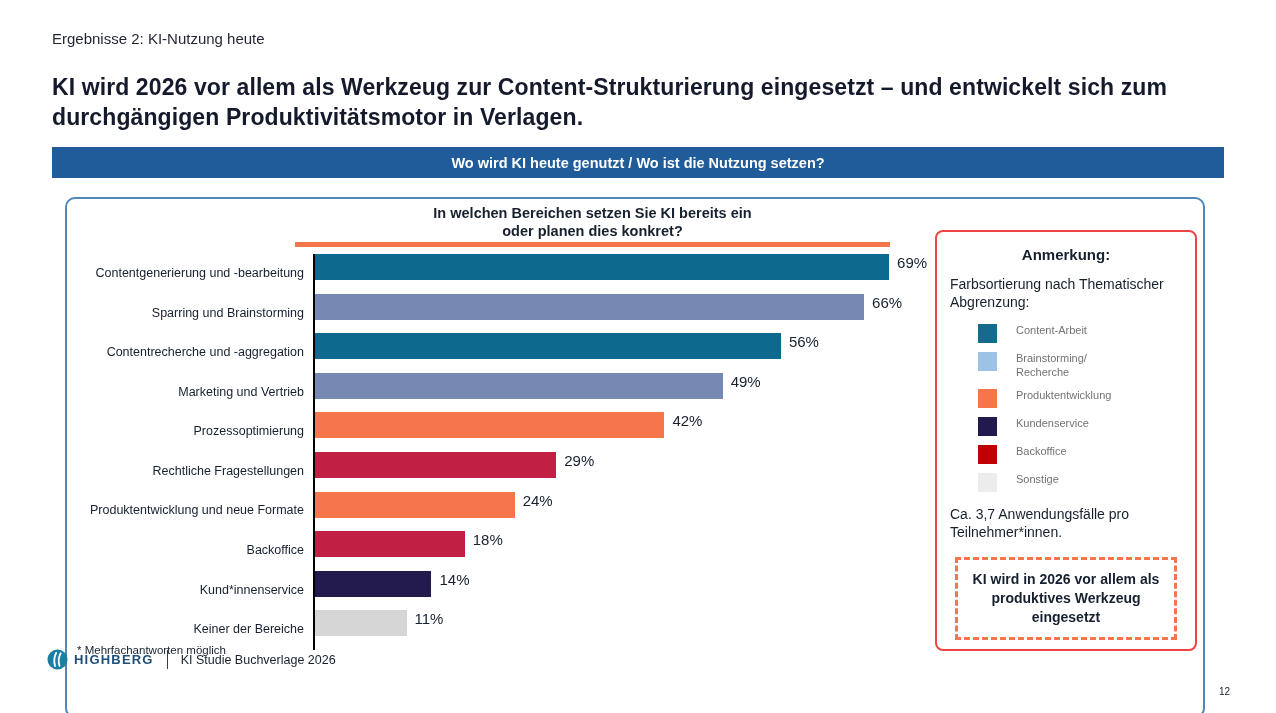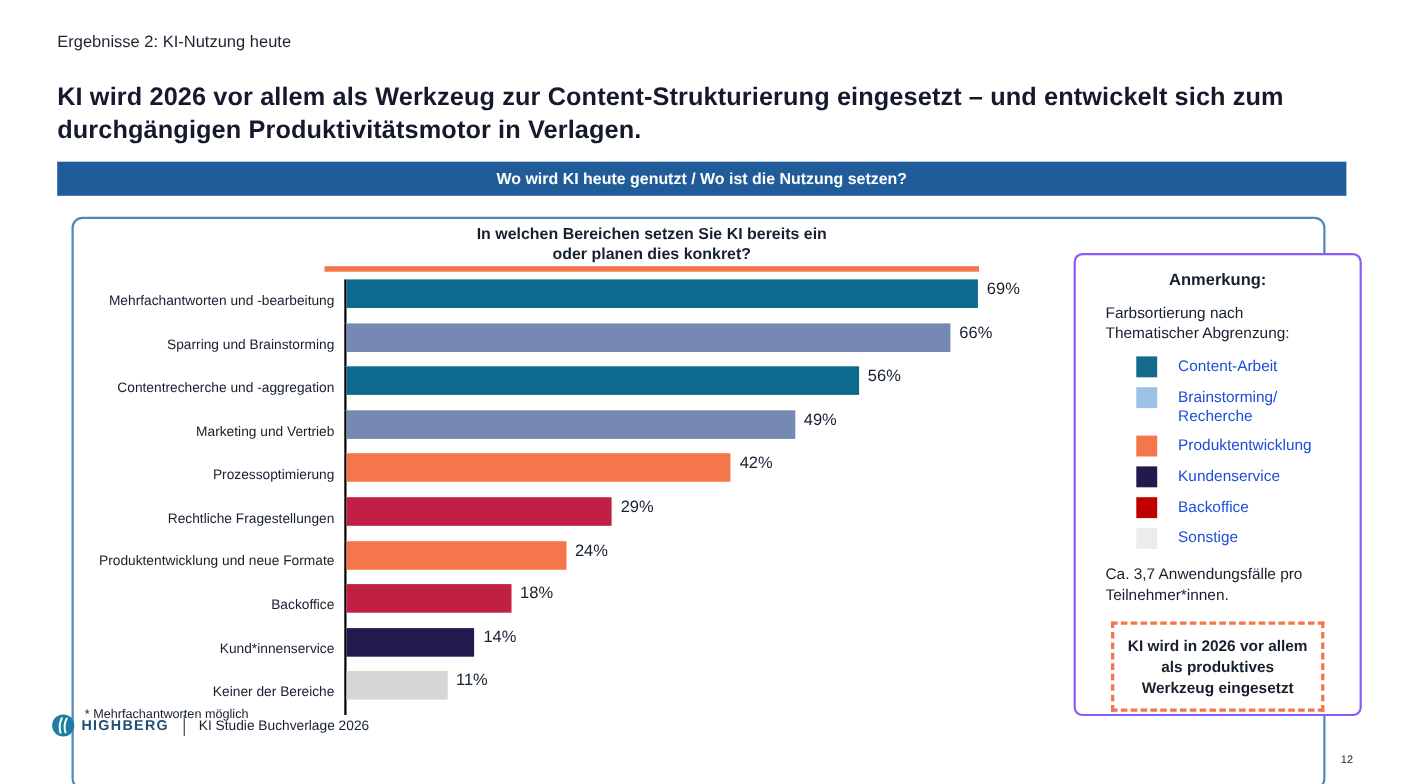--- a/index.html
+++ b/index.html
@@ -34,29 +34,29 @@
   }
   .row-track{
     flex:1;height:100%;border-left:2px solid #000000;
     display:flex;
   }
   .bar{height:26px;flex:none;}
   .pct{margin-left:8px;font-size:15px;color:#16202e;flex:none;}
   .footnote{position:absolute;left:10px;top:445px;font-size:11.5px;color:#16202e;}
   .note-panel{
     position:absolute;left:868px;top:31px;width:262px;height:421px;
-    border:2px solid #8b5cf6;border-radius:8px;background:#ffffff;
-    box-sizing:border-box;padding:10px 27px;display:flex;flex-direction:column;margin-left:41px;
+    border:2px solid #ef4444;border-radius:8px;background:#ffffff;
+    box-sizing:border-box;padding:10px 13px;display:flex;flex-direction:column;
   }
   .note-heading{text-align:center;font-weight:bold;font-size:15px;margin:4px 0 12px;color:#16202e;}
   .note-sub{font-size:14px;line-height:1.3;margin-bottom:13px;color:#16202e;}
   .legend{display:flex;flex-direction:column;gap:9px;}
   .legend-item{display:flex;align-items:flex-start;}
   .legend-swatch{width:19px;height:19px;flex:none;margin-left:28px;margin-right:19px;}
-  .legend-label{font-size:14px;line-height:1.25;white-space:pre-line;color:#1d4ed8;}
+  .legend-label{font-size:11px;line-height:1.25;white-space:pre-line;color:#737373;}
   .note-stat{font-size:14px;line-height:1.3;margin-top:13px;color:#16202e;}
   .note-callout{
     margin:16px 5px 0;border:3px dashed #f4764a;padding:10px 9px;
     font-weight:bold;font-size:14px;text-align:center;line-height:1.35;color:#16202e;
   }
   .footer{position:absolute;left:47px;top:649px;display:flex;align-items:center;}
   .logo-icon{width:21px;height:21px;flex:none;}
   .brand{font-size:13px;font-weight:bold;letter-spacing:1.2px;color:#1f4e79;margin-left:6px;}
   .footer-divider{width:1px;height:19px;background:#2b3d55;margin:0 13px;}
   .footer-label{font-size:12.5px;color:#16202e;}
@@ -75,21 +75,21 @@
 
 <div class="chart-container">
   <div class="chart-title">
     <span>In welchen Bereichen setzen Sie KI bereits ein</span><br>
     <span>oder planen dies konkret?</span>
   </div>
   <div class="title-rule"></div>
 
   <div class="plot" id="plot">
       <div class="bar-row">
-        <div class="row-label">Mehrfachantworten und -bearbeitung</div>
+        <div class="row-label">Contentgenerierung und -bearbeitung</div>
         <div class="row-track">
           <div class="bar" style="width: 574.08px; background: rgb(14, 105, 142);"></div>
           <span class="pct">69%</span>
         </div>
       </div>
       <div class="bar-row">
         <div class="row-label">Sparring und Brainstorming</div>
         <div class="row-track">
           <div class="bar" style="width: 549.12px; background: rgb(117, 137, 179);"></div>
           <span class="pct">66%</span>

